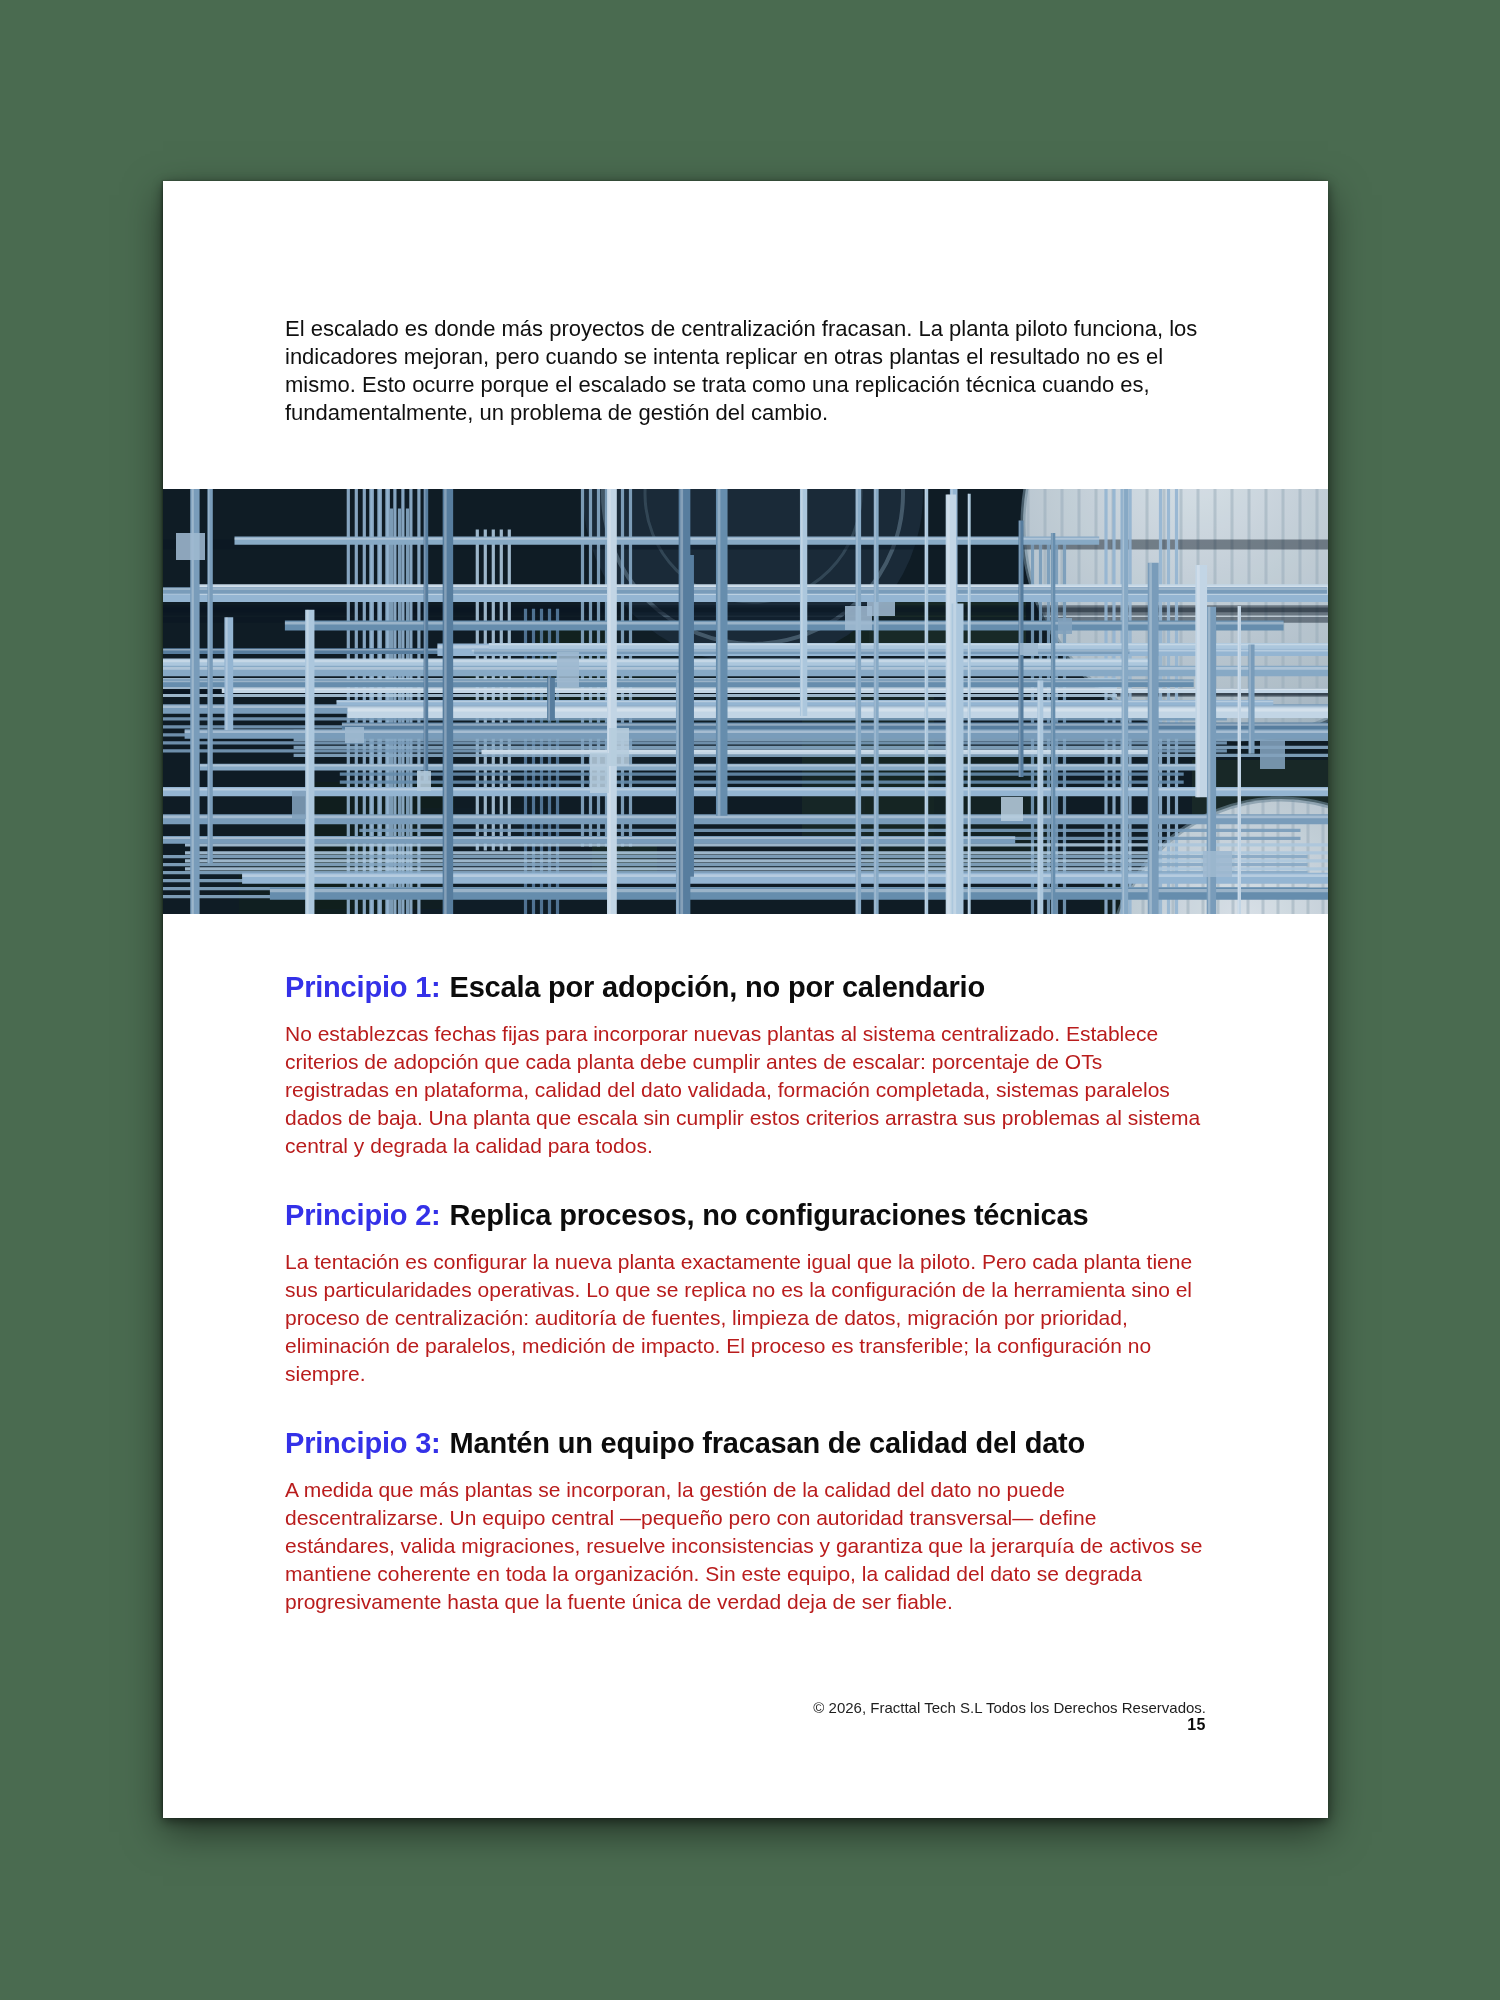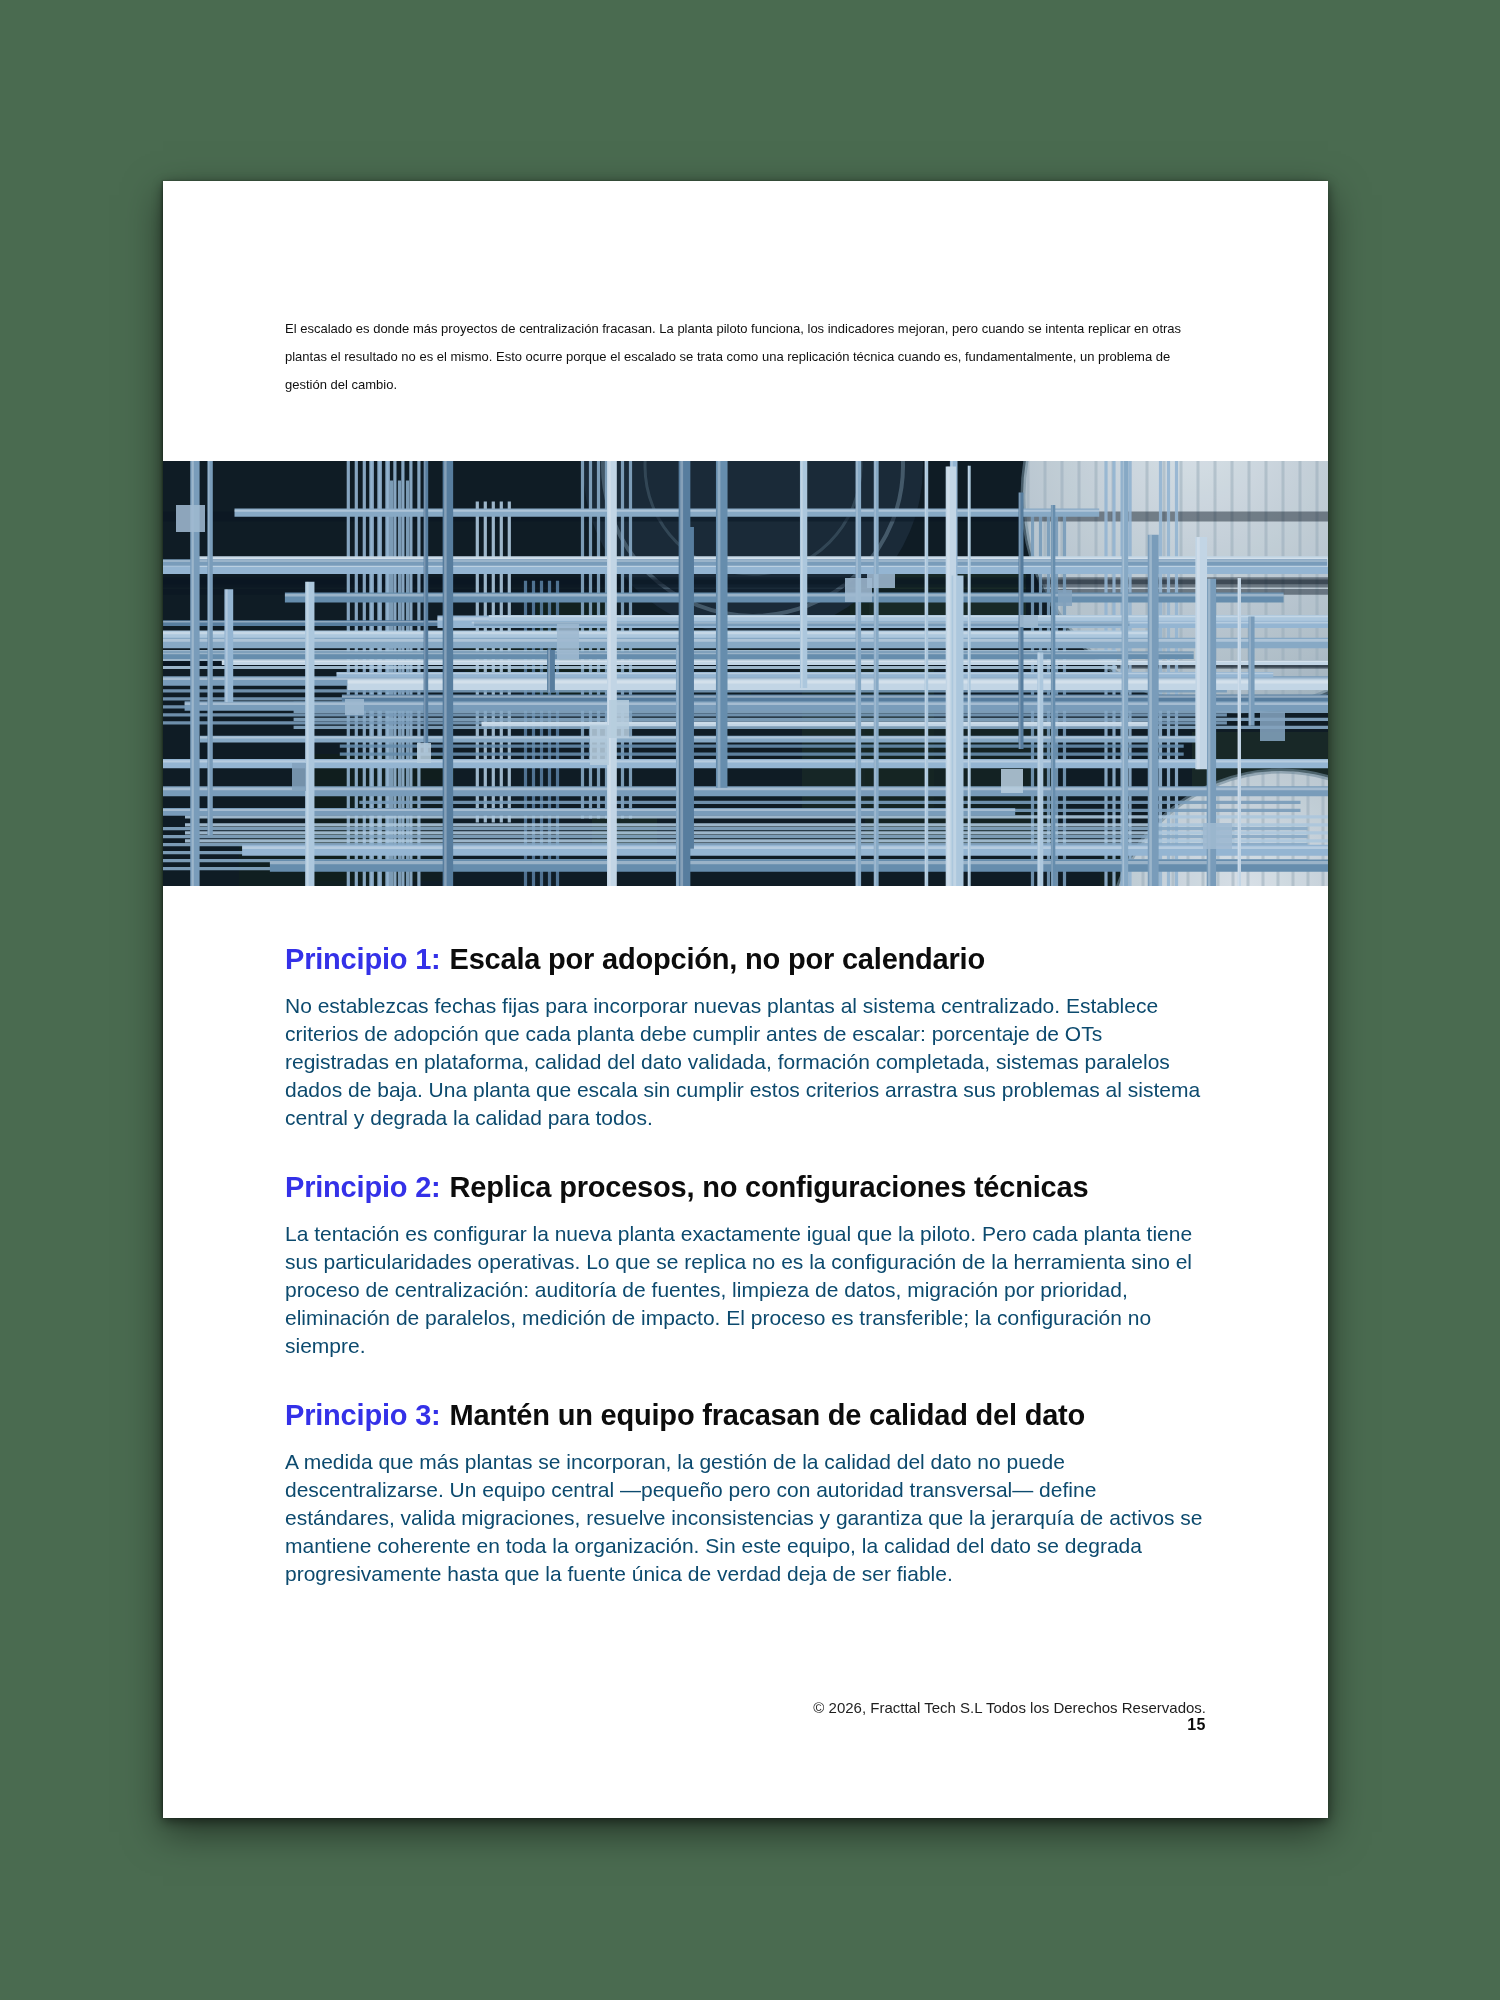--- a/index.html
+++ b/index.html
@@ -8,33 +8,33 @@
     background:var(--bg,#4a6b50);
     font-family:"Liberation Sans",sans-serif;
   }
   .page{
     position:absolute;left:163px;top:181px;width:1165px;height:1637px;
     background:#ffffff;
     box-shadow:0 14px 36px rgba(0,0,0,0.50),0 3px 10px rgba(0,0,0,0.45),-1px 0 2px rgba(0,0,0,0.30);
   }
   .intro{
     margin:134px 122px 0 122px;
-    font-size:13px;line-height:28px;color:#101010;
+    font-size:22px;line-height:28px;color:#101010;
   }
   .hero{margin-top:62px;width:1165px;height:425px;overflow:hidden;background:#0c171d;}
   .hero svg{display:block;width:1165px;height:425px;}
   .content{padding:0 122px;}
   .section{margin-top:38px;}
   .section.first{margin-top:56px;}
   .section h2{
     margin:0;font-size:29px;line-height:34px;font-weight:700;
     color:#0c0c0c;letter-spacing:-0.2px;
   }
   .accent{color:var(--accent,#3431e8);margin-right:9px;}
-  .section p{margin:16px 0 0 0;font-size:21px;line-height:28px;color:#0c4a6e;}
+  .section p{margin:16px 0 0 0;font-size:21px;line-height:28px;color:#b91c1c;}
   .footer{
     position:absolute;left:122px;right:122px;bottom:84px;
     display:flex;justify-content:space-between;align-items:flex-end;flex-direction:column;
   }
   .copyright{font-size:15px;color:#1e1e1e;}
   .pagenum{font-size:16px;font-weight:700;color:#0c0c0c;letter-spacing:0.5px;}
 </style>
 </head>
 <body>
 

